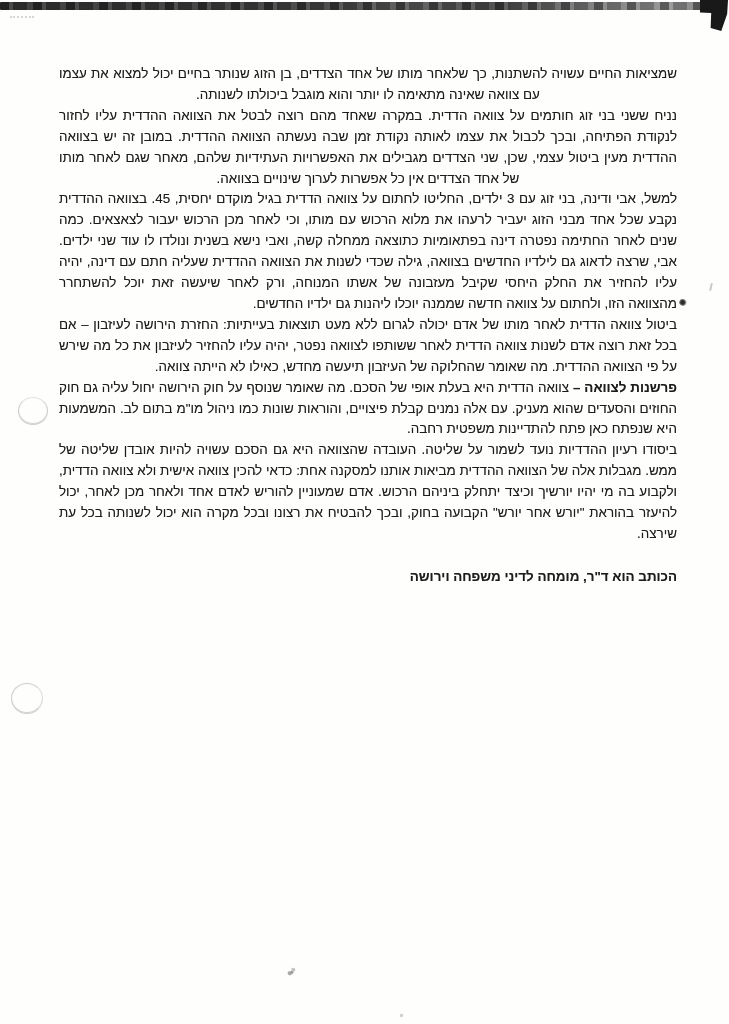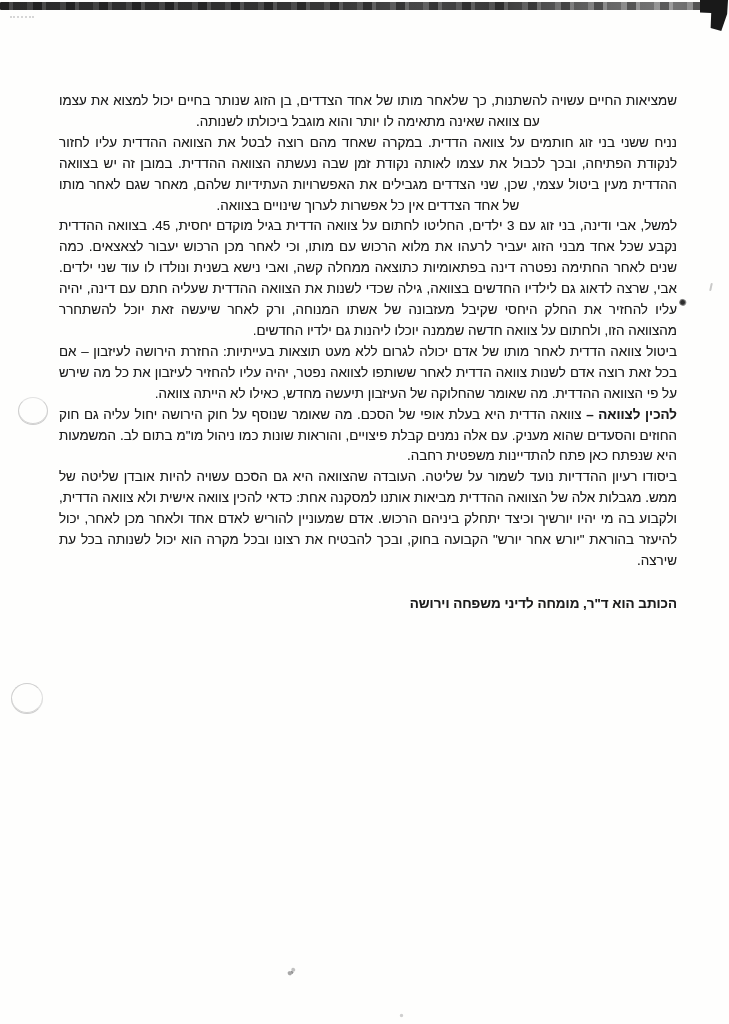--- a/index.html
+++ b/index.html
@@ -41,21 +41,21 @@
   .speck-b{left:710px;top:283px;width:2px;height:8px;background:#9d9d9d;opacity:.55;transform:skewX(-12deg);border-radius:1px;}
   .speck-c{left:287px;top:967px;width:9px;height:9px;
     background:radial-gradient(circle at 30% 70%,#a8a8a8 0 18%,transparent 30%),
                radial-gradient(circle at 70% 30%,#c2c2c2 0 16%,transparent 28%),
                radial-gradient(circle at 55% 60%,#8f8f8f 0 14%,transparent 26%);}
   .speck-d{left:399px;top:1013px;width:5px;height:5px;background:radial-gradient(circle,#cfcfcf 0 35%,transparent 60%);}
   .speck-e{left:10px;top:16px;width:24px;height:0;border-top:2px dotted #cdcdcd;opacity:.8;border-radius:0;}
   .speck-f{left:253px;top:472px;width:3px;height:3px;background:#8a8a8a;opacity:.8;}
   
   .text-block{
-    position:absolute;top:91px;right:52px;width:618px;
+    position:absolute;top:64px;right:52px;width:618px;
     direction:rtl;color:#1c1c1c;
     font-size:13.4px;line-height:20.9px;
     text-shadow:0 0 .4px rgba(0,0,0,.35);
   }
   .text-block p{margin:0;text-align:justify;}
   .text-block p.center-last{text-align-last:center;}
   .lead{font-weight:bold;}
   .byline{margin-top:22px !important;font-weight:bold;text-align:right !important;}
 </style>
 </head>
@@ -72,18 +72,18 @@
   <div class="speck speck-c"></div>
   <div class="speck speck-d"></div>
   <div class="speck speck-e"></div>
   <div class="speck speck-f"></div>
 
   <div class="text-block" dir="rtl">
     <p class="center-last"><span>שמציאות החיים עשויה להשתנות, כך שלאחר מותו של אחד הצדדים, בן הזוג שנותר בחיים יכול למצוא את עצמו עם צוואה שאינה מתאימה לו יותר והוא מוגבל ביכולתו לשנותה.</span></p>
     <p class="center-last"><span>נניח ששני בני זוג חותמים על צוואה הדדית. במקרה שאחד מהם רוצה לבטל את הצוואה ההדדית עליו לחזור לנקודת הפתיחה, ובכך לכבול את עצמו לאותה נקודת זמן שבה נעשתה הצוואה ההדדית. במובן זה יש בצוואה ההדדית מעין ביטול עצמי, שכן, שני הצדדים מגבילים את האפשרויות העתידיות שלהם, מאחר שגם לאחר מותו של אחד הצדדים אין כל אפשרות לערוך שינויים בצוואה.</span></p>
     <p><span>למשל, אבי ודינה, בני זוג עם 3 ילדים, החליטו לחתום על צוואה הדדית בגיל מוקדם יחסית, 45. בצוואה ההדדית נקבע שכל אחד מבני הזוג יעביר לרעהו את מלוא הרכוש עם מותו, וכי לאחר מכן הרכוש יעבור לצאצאים. כמה שנים לאחר החתימה נפטרה דינה בפתאומיות כתוצאה ממחלה קשה, ואבי נישא בשנית ונולדו לו עוד שני ילדים. אבי, שרצה לדאוג גם לילדיו החדשים בצוואה, גילה שכדי לשנות את הצוואה ההדדית שעליה חתם עם דינה, יהיה עליו להחזיר את החלק היחסי שקיבל מעזבונה של אשתו המנוחה, ורק לאחר שיעשה זאת יוכל להשתחרר מהצוואה הזו, ולחתום על צוואה חדשה שממנה יוכלו ליהנות גם ילדיו החדשים.</span></p>
     <p><span>ביטול צוואה הדדית לאחר מותו של אדם יכולה לגרום ללא מעט תוצאות בעייתיות: החזרת הירושה לעיזבון – אם בכל זאת רוצה אדם לשנות צוואה הדדית לאחר ששותפו לצוואה נפטר, יהיה עליו להחזיר לעיזבון את כל מה שירש על פי הצוואה ההדדית. מה שאומר שהחלוקה של העיזבון תיעשה מחדש, כאילו לא הייתה צוואה.</span></p>
-    <p><b class="lead">להכין לצוואה – </b><span>צוואה הדדית היא בעלת אופי של הסכם. מה שאומר שנוסף על חוק הירושה יחול עליה גם חוק החוזים והסעדים שהוא מעניק. עם אלה נמנים קבלת פיצויים, והוראות שונות כמו ניהול מו"מ בתום לב. המשמעות היא שנפתח כאן פתח להתדיינות משפטית רחבה.</span></p>
+    <p><b class="lead">פרשנות לצוואה – </b><span>צוואה הדדית היא בעלת אופי של הסכם. מה שאומר שנוסף על חוק הירושה יחול עליה גם חוק החוזים והסעדים שהוא מעניק. עם אלה נמנים קבלת פיצויים, והוראות שונות כמו ניהול מו"מ בתום לב. המשמעות היא שנפתח כאן פתח להתדיינות משפטית רחבה.</span></p>
     <p><span>ביסודו רעיון ההדדיות נועד לשמור על שליטה. העובדה שהצוואה היא גם הסכם עשויה להיות אובדן שליטה של ממש. מגבלות אלה של הצוואה ההדדית מביאות אותנו למסקנה אחת: כדאי להכין צוואה אישית ולא צוואה הדדית, ולקבוע בה מי יהיו יורשיך וכיצד יתחלק ביניהם הרכוש. אדם שמעוניין להוריש לאדם אחד ולאחר מכן לאחר, יכול להיעזר בהוראת "יורש אחר יורש" הקבועה בחוק, ובכך להבטיח את רצונו ובכל מקרה הוא יכול לשנותה בכל עת שירצה.</span></p>
     <p class="byline">הכותב הוא ד"ר, מומחה לדיני משפחה וירושה</p>
   </div>
 
 </div>
 
 </body></html>

